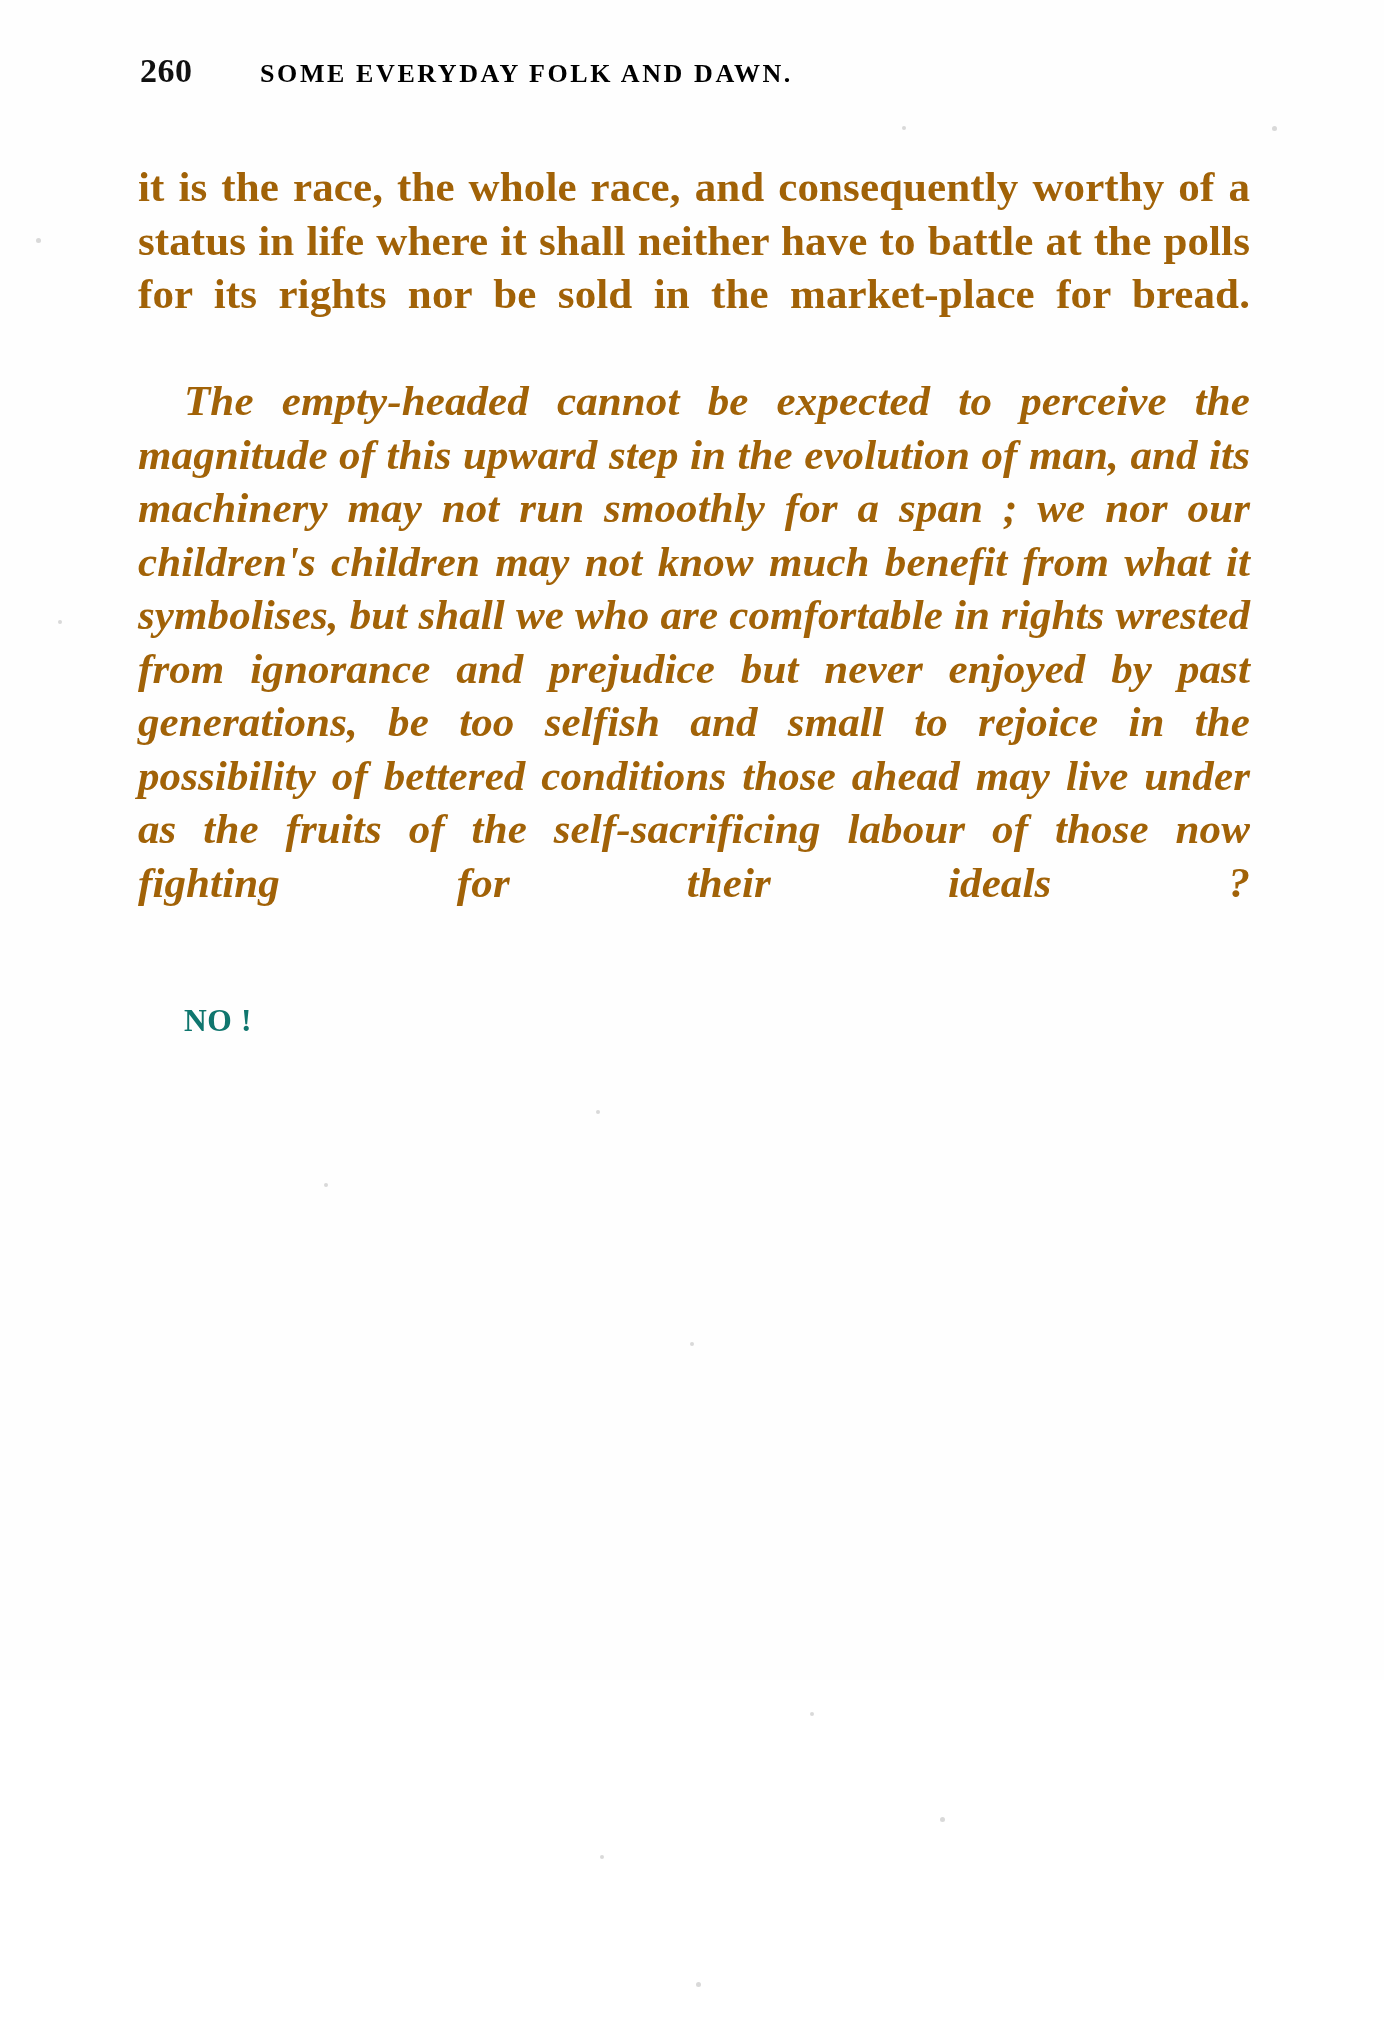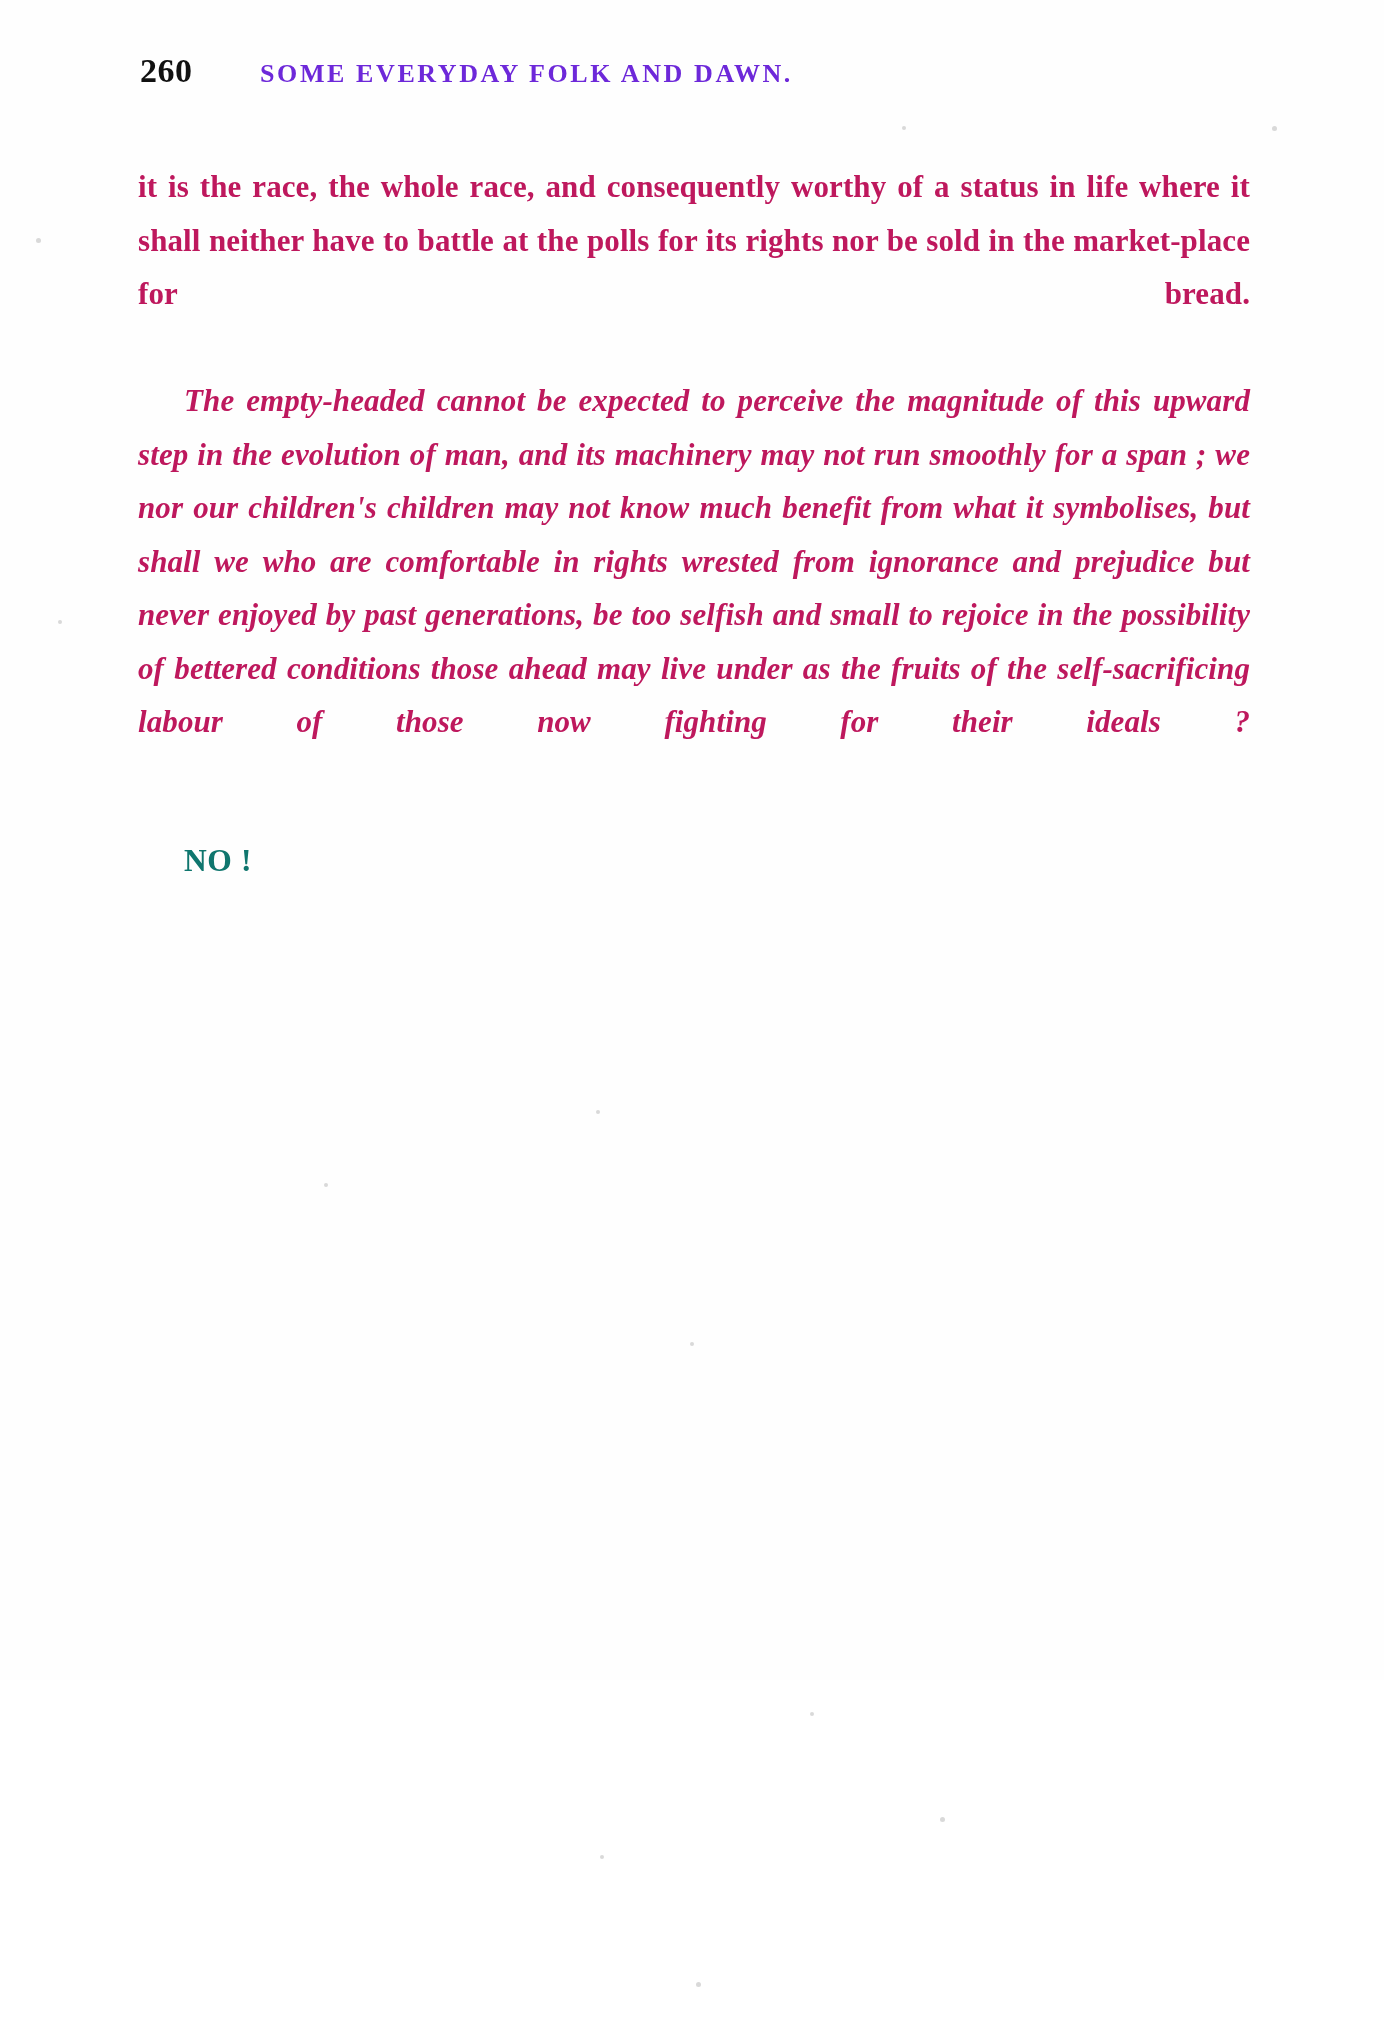--- a/index.html
+++ b/index.html
@@ -41,39 +41,39 @@
     font-weight: 700;
     letter-spacing: 0.5px;
     color: #111;
     width: 120px;
   }
   .head-title {
     font-family: "Liberation Serif", serif;
     font-size: 26px;
     font-weight: 700;
     letter-spacing: 2.6px;
-    color: #6d28d9;
+    color: #000000;
     white-space: nowrap;
   }
 
   
   .textblock {
     position: absolute;
     top: 160px;
     left: 138px;
     width: 1112px;
   }
   .para {
     font-family: "Liberation Serif", serif;
-    font-size: 31px;
+    font-size: 43px;
     font-weight: 700;
     line-height: 53.5px;
     text-align: justify;
     text-justify: inter-word;
-    color: #be185d;
+    color: #a16207;
     margin: 0 0 0 0;
     letter-spacing: 0.1px;
   }
   .para.indent {
     text-indent: 46px;
   }
   .para + .para {
     margin-top: 0px;
     font-style: italic;
   }

